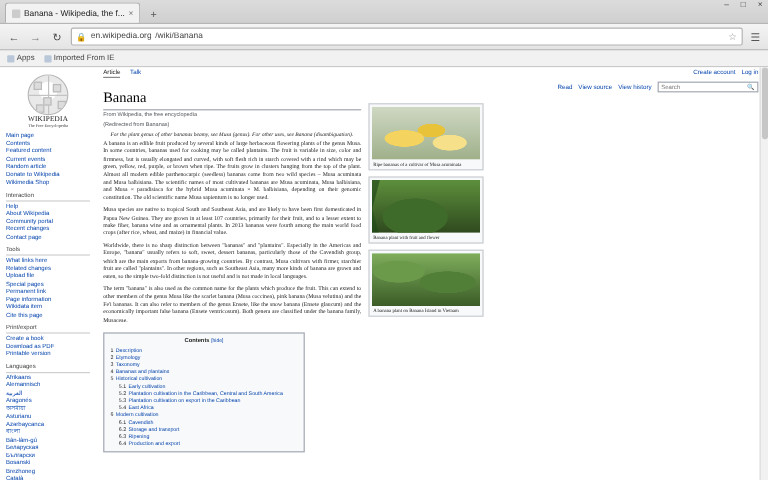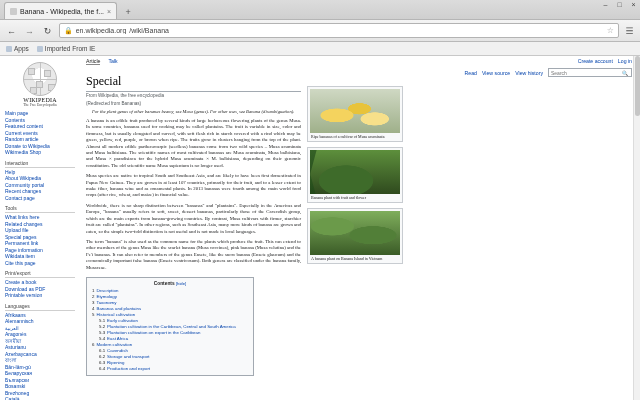--- a/index.html
+++ b/index.html
@@ -416,21 +416,21 @@
         <span>View source</span>
         <span>View history</span>
         <div class="searchbox">
           <span title="Search">Search</span>
           <span class="mag">🔍</span>
         </div>
       </div>
 
       <div class="body-wrap">
         <div class="maincol">
-          <h1 class="title">Special</h1>
+          <h1 class="title">Banana</h1>
           <div class="subtitle">From Wikipedia, the free encyclopedia</div>
           <div class="subtitle">(Redirected from Bananas)</div>
           <div class="hatnote">For the plant genus of other bananas beamy, see Musa (genus). For other uses, see Banana (disambiguation).</div>
 
           <p class="para">A banana is an edible fruit produced by several kinds of large herbaceous flowering plants of the genus Musa. In some countries, bananas used for cooking may be called plantains. The fruit is variable in size, color and firmness, but is usually elongated and curved, with soft flesh rich in starch covered with a rind which may be green, yellow, red, purple, or brown when ripe. The fruits grow in clusters hanging from the top of the plant. Almost all modern edible parthenocarpic (seedless) bananas come from two wild species – Musa acuminata and Musa balbisiana. The scientific names of most cultivated bananas are Musa acuminata, Musa balbisiana, and Musa × paradisiaca for the hybrid Musa acuminata × M. balbisiana, depending on their genomic constitution. The old scientific name Musa sapientum is no longer used.</p>
           <p class="para">Musa species are native to tropical South and Southeast Asia, and are likely to have been first domesticated in Papua New Guinea. They are grown in at least 107 countries, primarily for their fruit, and to a lesser extent to make fiber, banana wine and as ornamental plants. In 2013 bananas were fourth among the main world food crops (after rice, wheat, and maize) in financial value.</p>
           <p class="para">Worldwide, there is no sharp distinction between "bananas" and "plantains". Especially in the Americas and Europe, "banana" usually refers to soft, sweet, dessert bananas, particularly those of the Cavendish group, which are the main exports from banana-growing countries. By contrast, Musa cultivars with firmer, starchier fruit are called "plantains". In other regions, such as Southeast Asia, many more kinds of banana are grown and eaten, so the simple two-fold distinction is not useful and is not made in local languages.</p>
           <p class="para">The term "banana" is also used as the common name for the plants which produce the fruit. This can extend to other members of the genus Musa like the scarlet banana (Musa coccinea), pink banana (Musa velutina) and the Fe'i bananas. It can also refer to members of the genus Ensete, like the snow banana (Ensete glaucum) and the economically important false banana (Ensete ventricosum). Both genera are classified under the banana family, Musaceae.</p>
 
           <div class="toc">

